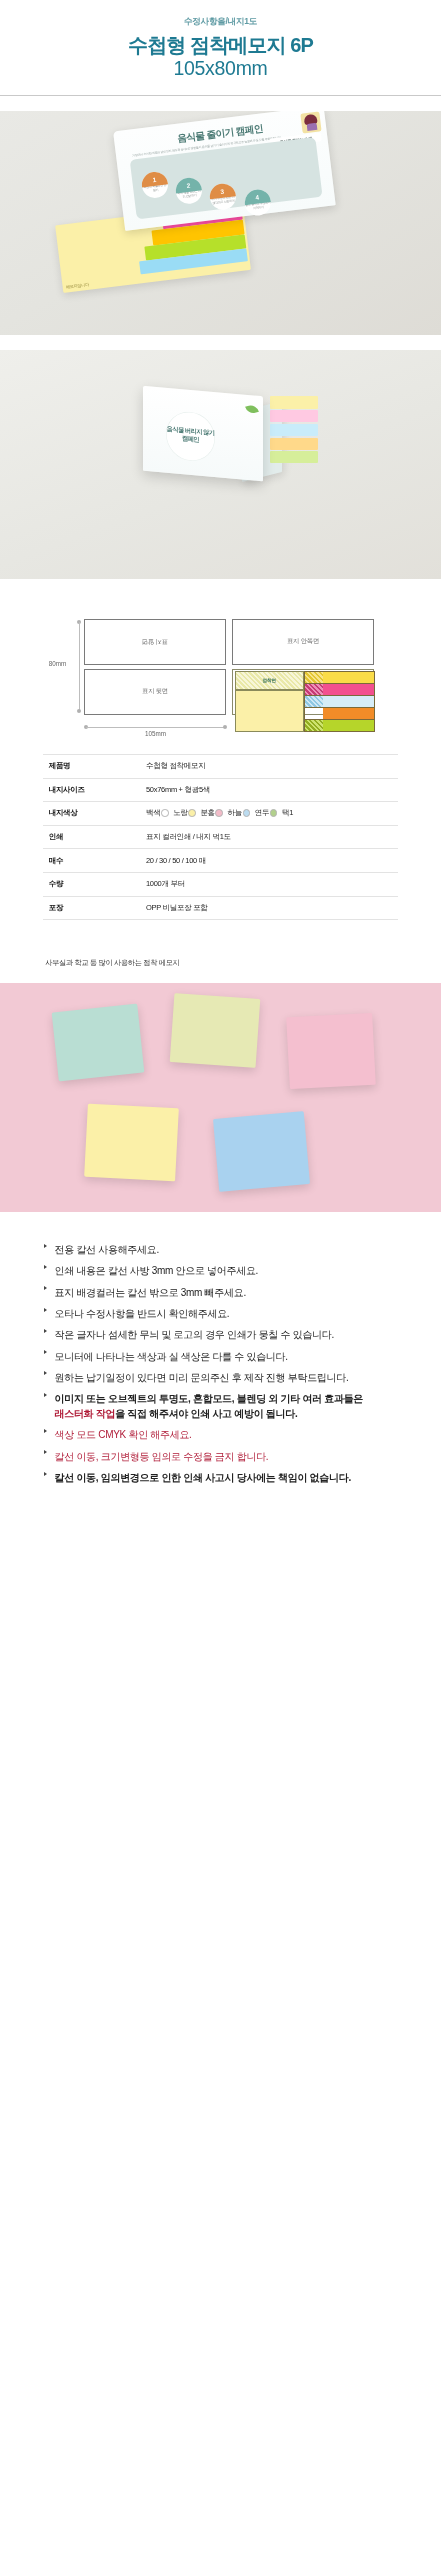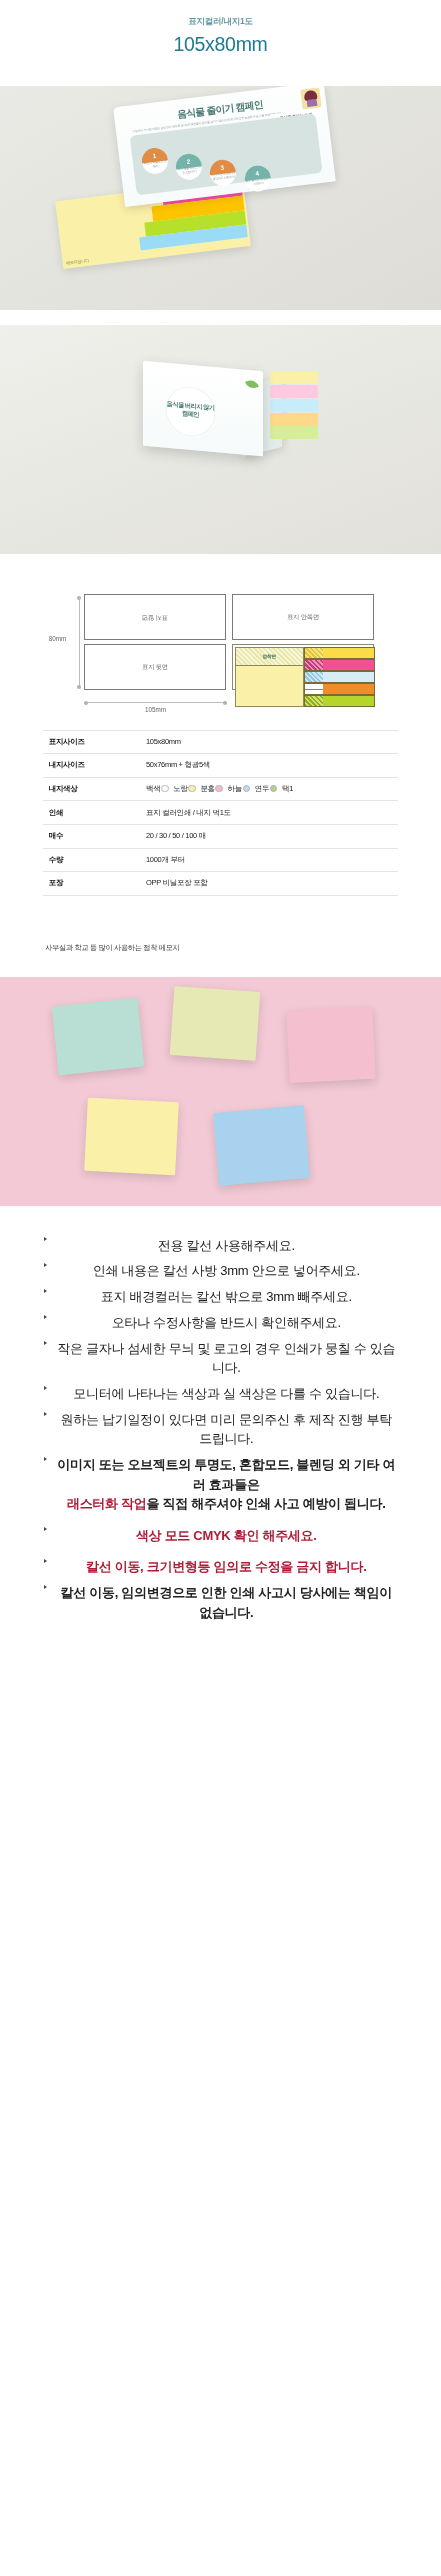--- a/index.html
+++ b/index.html
@@ -211,53 +211,54 @@
     padding: 6.3px 0; font-size: 7.5px; color:#222; letter-spacing:-0.3px;
   }
   .dot-sw {
     display:inline-block; width:7.5px; height:7.5px; border-radius:50%;
     border:0.6px solid #b3b3b3; vertical-align:-1.1px; margin:0 2.9px 0 0.6px;
   }
   .note-row td { text-align:center; padding:7.5px 0; font-size:7.5px; color:#222; }
 
   
   .caption {
-    width:355px; margin: 17px auto; padding: 15px 0 6.9px 2.3px;
+    width:355px; margin: 8px auto; padding: 15px 0 6.9px 2.3px;
     font-size: 7.2px; color:#333; letter-spacing:-0.3px;
   }
 
   
   .notice-wrap { width: 355px; margin: 0 auto; padding: 30px 0 23px; }
   .notice-title {
     font-size: 9.7px; font-weight: 700; color:#111; letter-spacing:-0.6px;
     margin-bottom: 11.5px;
   }
   .notice-list { list-style:none; }
   .notice-list li {
     position: relative; padding-left: 11.5px; margin-bottom: 6.3px;
-    font-size: 13px; line-height: 1.5; color:#222; letter-spacing:-0.3px;text-align:center;
+    font-size: 10px; line-height: 1.5; color:#222; letter-spacing:-0.3px;
   }
   .notice-list li .arrow {
     position:absolute; left:1.1px; top:1.7px; width:0; height:0;
     border-left: 3.4px solid #444;
     border-top: 2.3px solid transparent;
     border-bottom: 2.3px solid transparent;
   }
   .notice-list li.bold { font-weight: 700; }
-  .notice-list li.red { font-weight: 700; color:#b01c38;margin-top:12px; }
+  .notice-list li.red { font-weight: 400; color:#b01c38; }
   .notice-list li .red-in { color:#b01c38; }
   .gap { height: 15px; background:#fff; }
 </style>
 </head>
 <body>
 
 <div class="page">
 
   <div class="header">
-    <div class="subtitle">표지컬러/내지1도</div>
+    <div class="subtitle">수정사항을/내지1도</div>
+    <div class="title">수첩형 점착메모지 6P</div>
     <div class="size-line">105x80mm</div>
   </div>
   <div class="divider"></div>
   <div class="gap"></div>
 
   <div class="photo photo-1">
     <div class="nb1">
       <div class="base">
         <div class="vlabel">메모지입니다</div>
       </div>
@@ -351,22 +352,22 @@
         <div class="dot r"></div>
         <div class="txt">105mm</div>
       </div>
     </div>
   </div>
 
   <div class="spec-wrap">
     <table class="spec">
       <tbody>
         <tr>
-          <th>표지사이즈</th>
-          <td>105x80mm</td>
+          <th>제품명</th>
+          <td>수첩형 점착메모지</td>
         </tr>
         <tr>
           <th>내지사이즈</th>
           <td>50x76mm + 형광5색</td>
         </tr>
         <tr>
           <th>내지색상</th>
           <td>
             <span><span>백색</span><span class="dot-sw" style="background:#ffffff"></span></span>
             <span><span>노랑</span><span class="dot-sw" style="background:#fbf0a8"></span></span>

